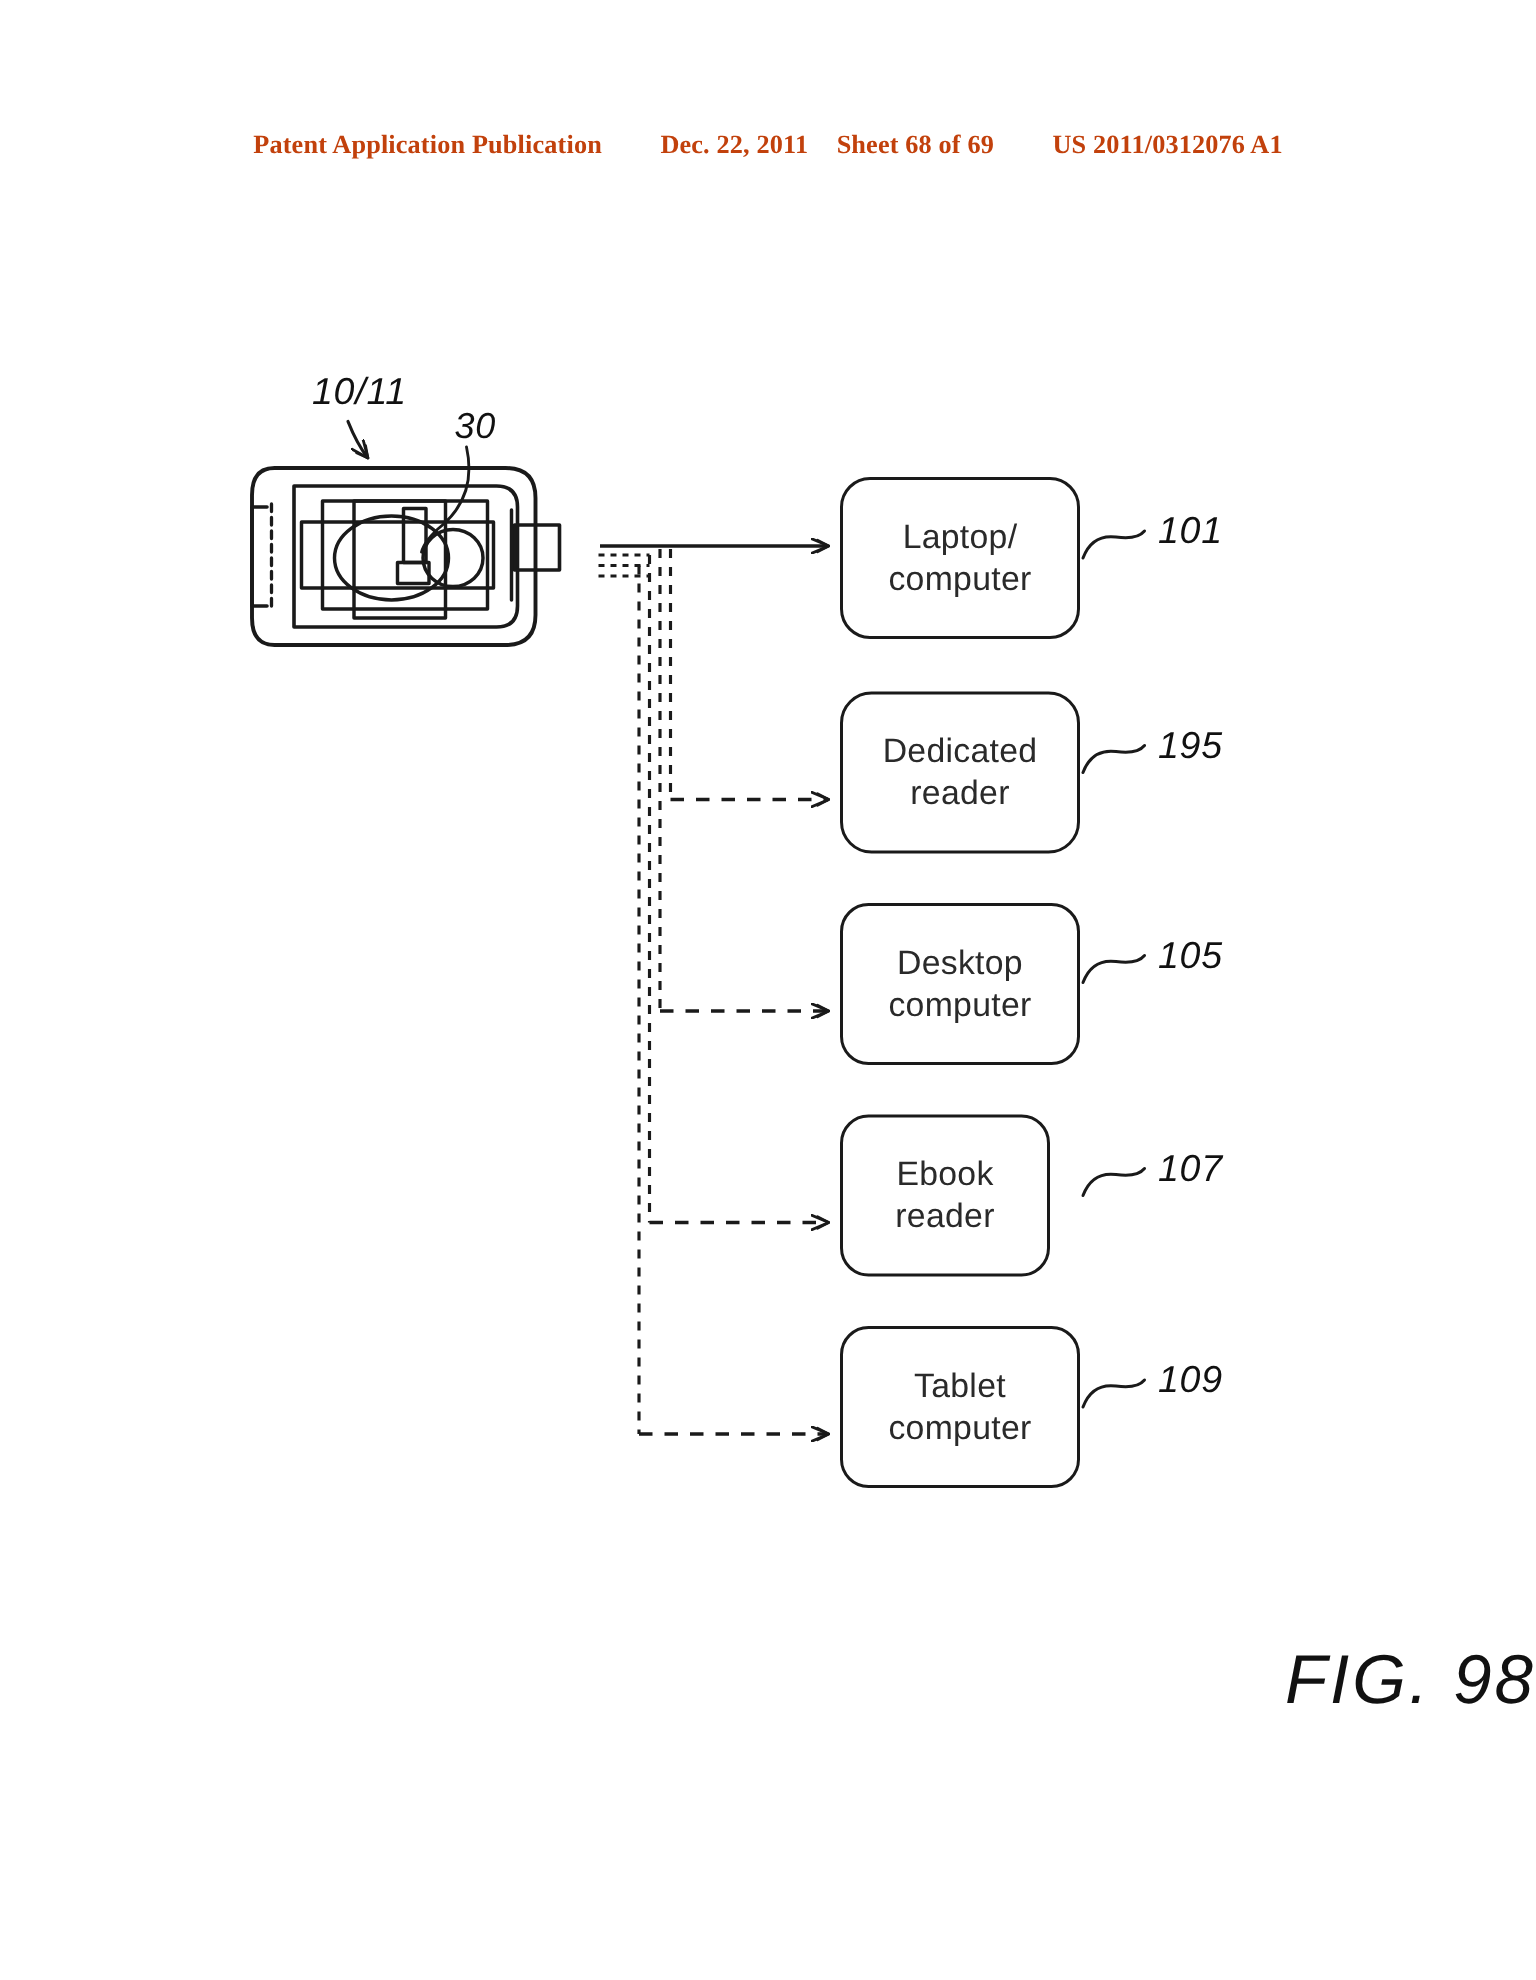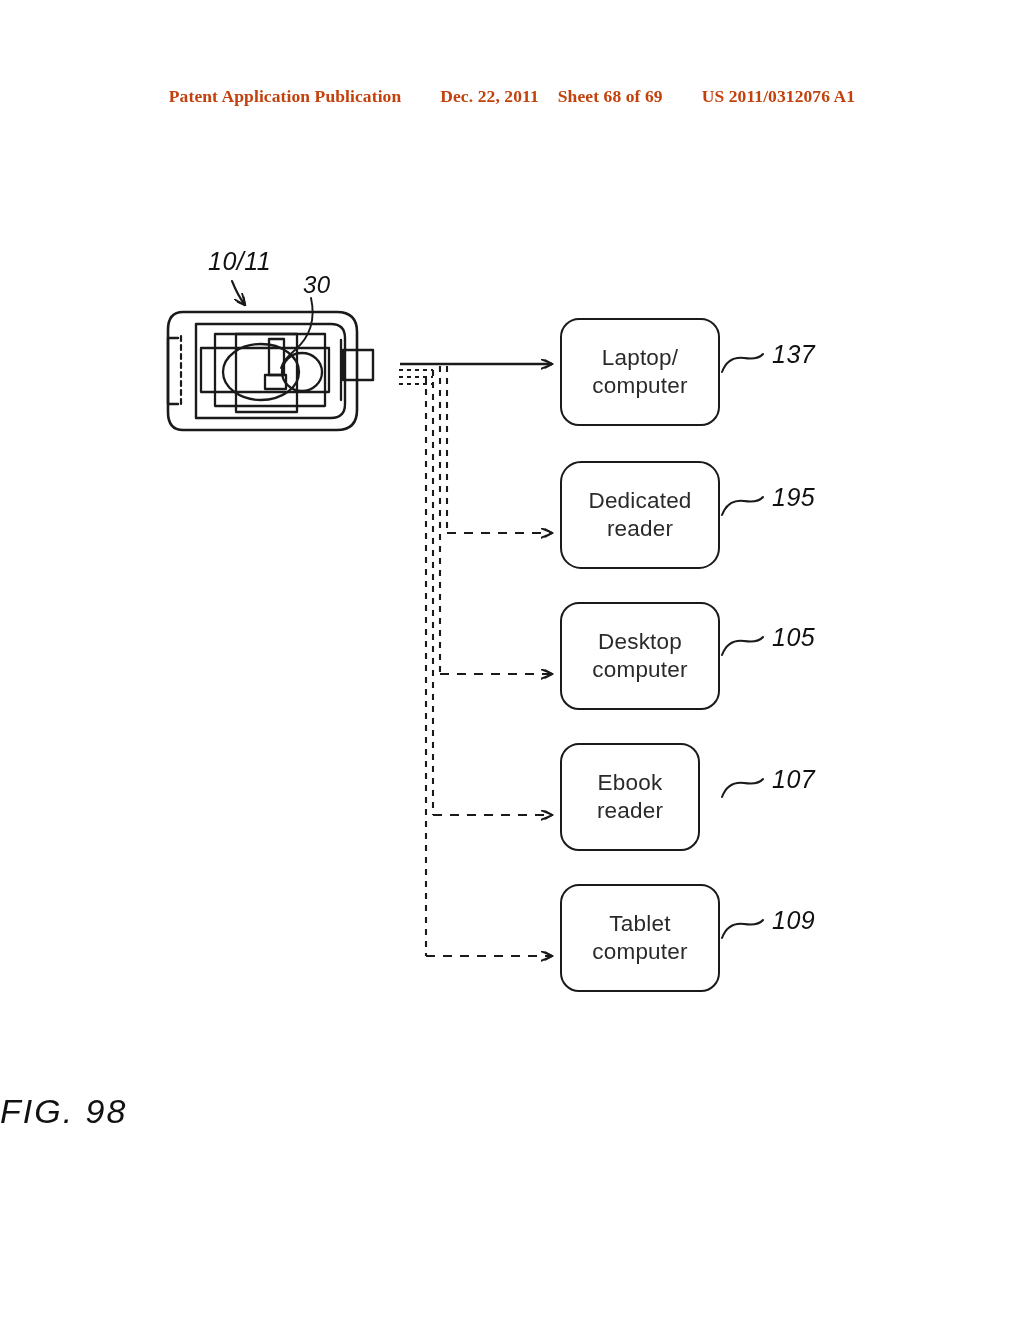--- a/index.html
+++ b/index.html
@@ -72,24 +72,24 @@
     letter-spacing: 0.2px;
   }
   .target-box .label { display: block; }
 
   
   #fig-caption {
     position: absolute;
     left: 0;
     top: 1092px;
     width: 1024px;
-    text-align: left;
+    text-align: right;
     font-family: "Liberation Sans", sans-serif;
     font-style: italic;
-    font-size: 34px;
+    font-size: 46px;
     letter-spacing: 2px;
     color: #111;
   }
 </style>
 </head>
 <body>
 
 <div class="pub-header">
   <span class="seg">Patent Application Publication</span>
   <span class="gap-lg"></span>
@@ -171,27 +171,27 @@
     <path d="M722,655 Q728,639 744,641 Q758,643 763,637"></path>
     <path d="M722,797 Q728,781 744,783 Q758,785 763,779"></path>
     <path d="M722,938 Q728,922 744,924 Q758,926 763,920"></path>
   </g>
 </svg>
 
 <div class="ref-num" style="left:208px; top:247px;">10/11</div>
 
 <div class="ref-num small" style="left:303px; top:271px;">30</div>
 
-<div class="target-box" style="left:560px; top:318px; width:160px; height:108px;">
+<div class="target-box" style="left:560px; top:318px; width:160px; height:108px;border-radius:20px;">
   <span>
     <span class="label">Laptop/</span>
     <span class="label">computer</span>
   </span>
 </div>
-<div class="ref-num" style="left:772px; top:340px;">137</div>
+<div class="ref-num" style="left:772px; top:340px;">101</div>
 
 <div class="target-box" style="left:560px; top:461px; width:160px; height:108px;border-radius:21px;">
   <span>
     <span class="label">Dedicated</span>
     <span class="label">reader</span>
   </span>
 </div>
 <div class="ref-num" style="left:772px; top:483px;">195</div>
 
 <div class="target-box" style="left:560px; top:602px; width:160px; height:108px;">

